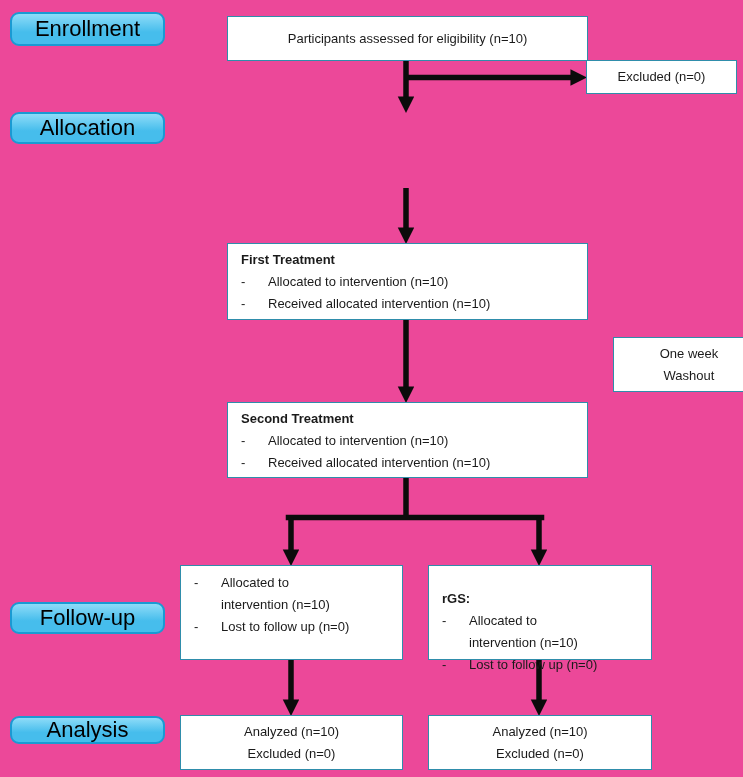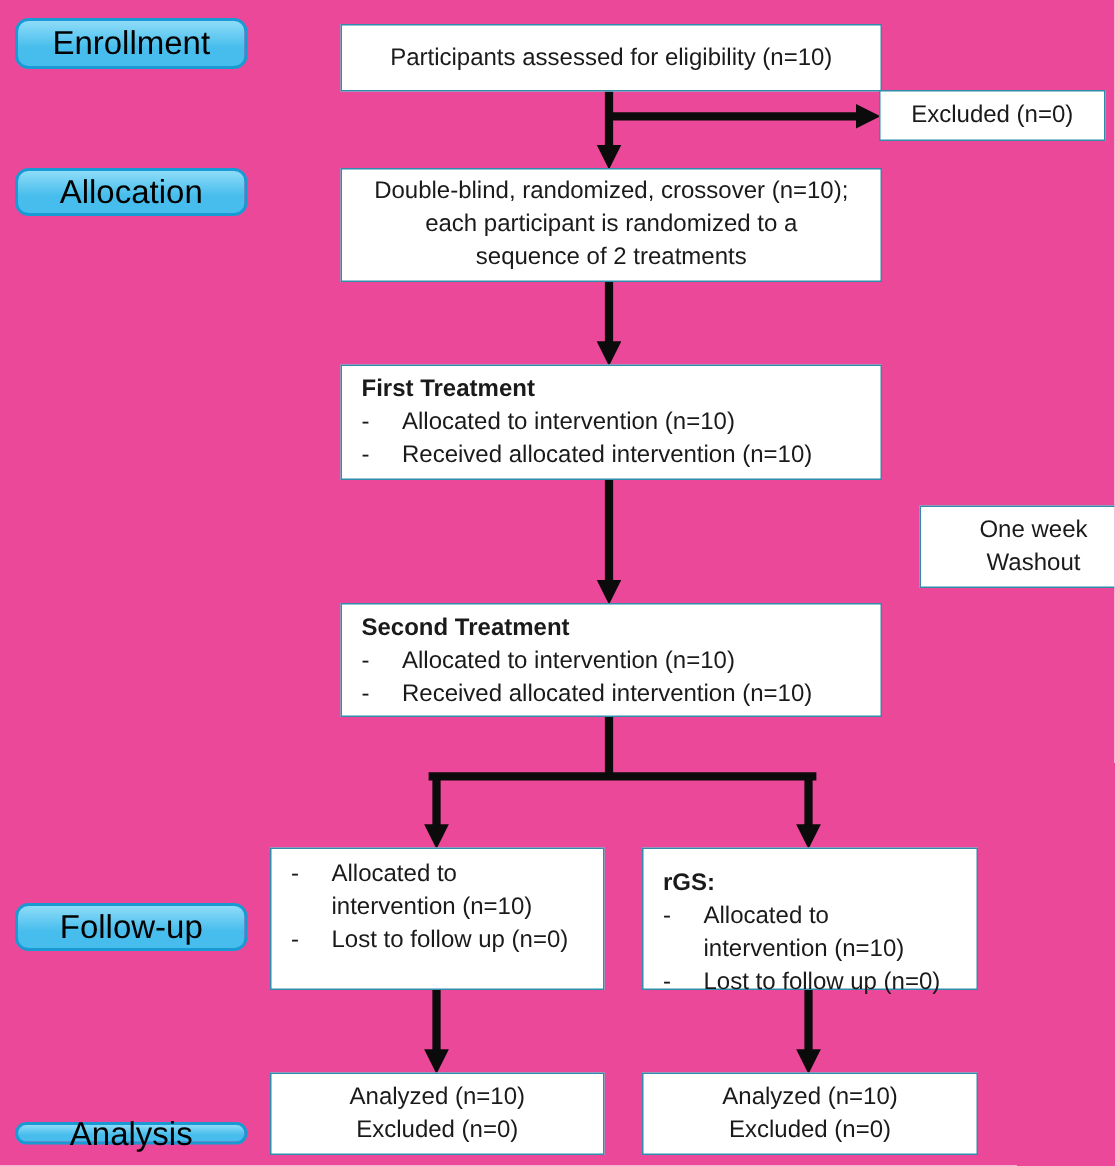--- a/index.html
+++ b/index.html
@@ -15,21 +15,21 @@
   .stage{
     position:absolute;left:10px;width:155px;box-sizing:border-box;
     border:2px solid var(--label-border,#1a9ad3);border-radius:9px;
     background:linear-gradient(180deg,var(--label-top,#8edcf8) 0%,var(--label-bottom,#46bdec) 60%,var(--label-bottom,#46bdec) 100%);
     display:flex;align-items:center;justify-content:center;
     font-size:22px;color:#000;
   }
   .box{
     position:absolute;box-sizing:border-box;background:#ffffff;
     border:1.5px solid var(--box-border,#2f8dab);
-    font-size:16px;line-height:22px;color:var(--text,#1a1a1a);
+    font-size:13px;line-height:22px;color:var(--text,#1a1a1a);
   }
   .center{display:flex;flex-direction:column;align-items:center;justify-content:center;text-align:center;}
   .listbox{padding:5px 8px 0 13px;text-align:left;}
   .box .title{font-weight:bold;}
   .brow{display:flex;align-items:flex-start;}
   .brow .dash{flex:0 0 27px;}
   .brow .btxt{flex:1 1 auto;}
 </style>
 </head>
 <body>
@@ -49,35 +49,30 @@
     <path class="arrow" d="M406,478 V517.5 M288.5,517.5 H541.5" stroke-linecap="square"></path>
     <path class="arrow" d="M291,517.5 V550" marker-end="url(#ah)"></path>
     <path class="arrow" d="M539,517.5 V550" marker-end="url(#ah)"></path>
     <path class="arrow" d="M291,660 V700" marker-end="url(#ah)"></path>
     <path class="arrow" d="M539,660 V700" marker-end="url(#ah)"></path>
   </svg>
 
   <div class="stage" style="top:12px;height:34px;">Enrollment</div>
   <div class="stage" style="top:112px;height:32px;">Allocation</div>
   <div class="stage" style="top:566px;height:32px;margin-top:36px;">Follow-up</div>
-  <div class="stage" style="top:716px;height:15px;margin-top:32px;">Analysis</div>
+  <div class="stage" style="top:716px;height:28px;">Analysis</div>
 
   <div class="box center" style="left:227px;top:16px;width:361px;height:45px;">
     <div>Participants assessed for eligibility (n=10)</div>
   </div>
 
   <div class="box center" style="left:586px;top:60px;width:151px;height:34px;">
     <div>Excluded (n=0)</div>
   </div>
 
-  <div class="box center" style="left:227px;top:112px;width:361px;height:76px;">
-    <div>Double-blind, randomized, crossover (n=10);</div>
-    <div>each participant is randomized to a</div>
-    <div>sequence of 2 treatments</div>
-  </div>
 
   <div class="box listbox" style="left:227px;top:243px;width:361px;height:77px;">
     <div class="title">First Treatment</div>
     <div class="brow">
       <span class="dash">-</span>
       <span class="btxt">Allocated to intervention (n=10)</span>
     </div>
     <div class="brow">
       <span class="dash">-</span>
       <span class="btxt">Received allocated intervention (n=10)</span>
@@ -109,21 +104,21 @@
     <div class="brow">
       <span class="dash"></span>
       <span class="btxt">intervention (n=10)</span>
     </div>
     <div class="brow">
       <span class="dash">-</span>
       <span class="btxt">Lost to follow up (n=0)</span>
     </div>
   </div>
 
-  <div class="box listbox" style="left:428px;top:565px;width:224px;height:95px;padding-top:12px;">
+  <div class="box listbox" style="left:428px;top:565px;width:224px;height:95px;padding-top:22px;">
     <div class="title">rGS:</div>
     <div class="brow">
       <span class="dash">-</span>
       <span class="btxt">Allocated to</span>
     </div>
     <div class="brow">
       <span class="dash"></span>
       <span class="btxt">intervention (n=10)</span>
     </div>
     <div class="brow">

